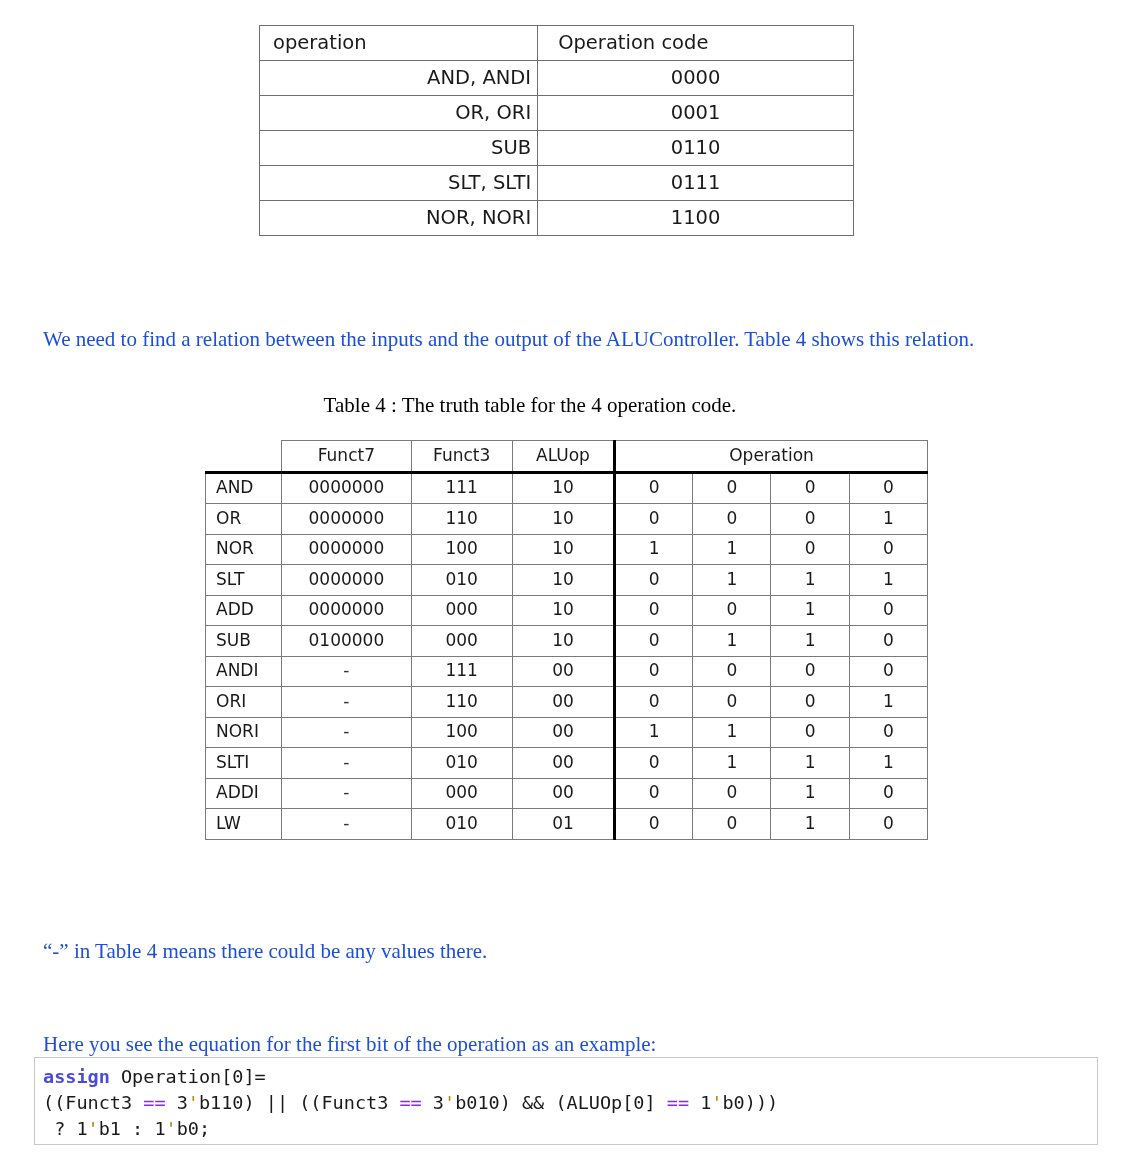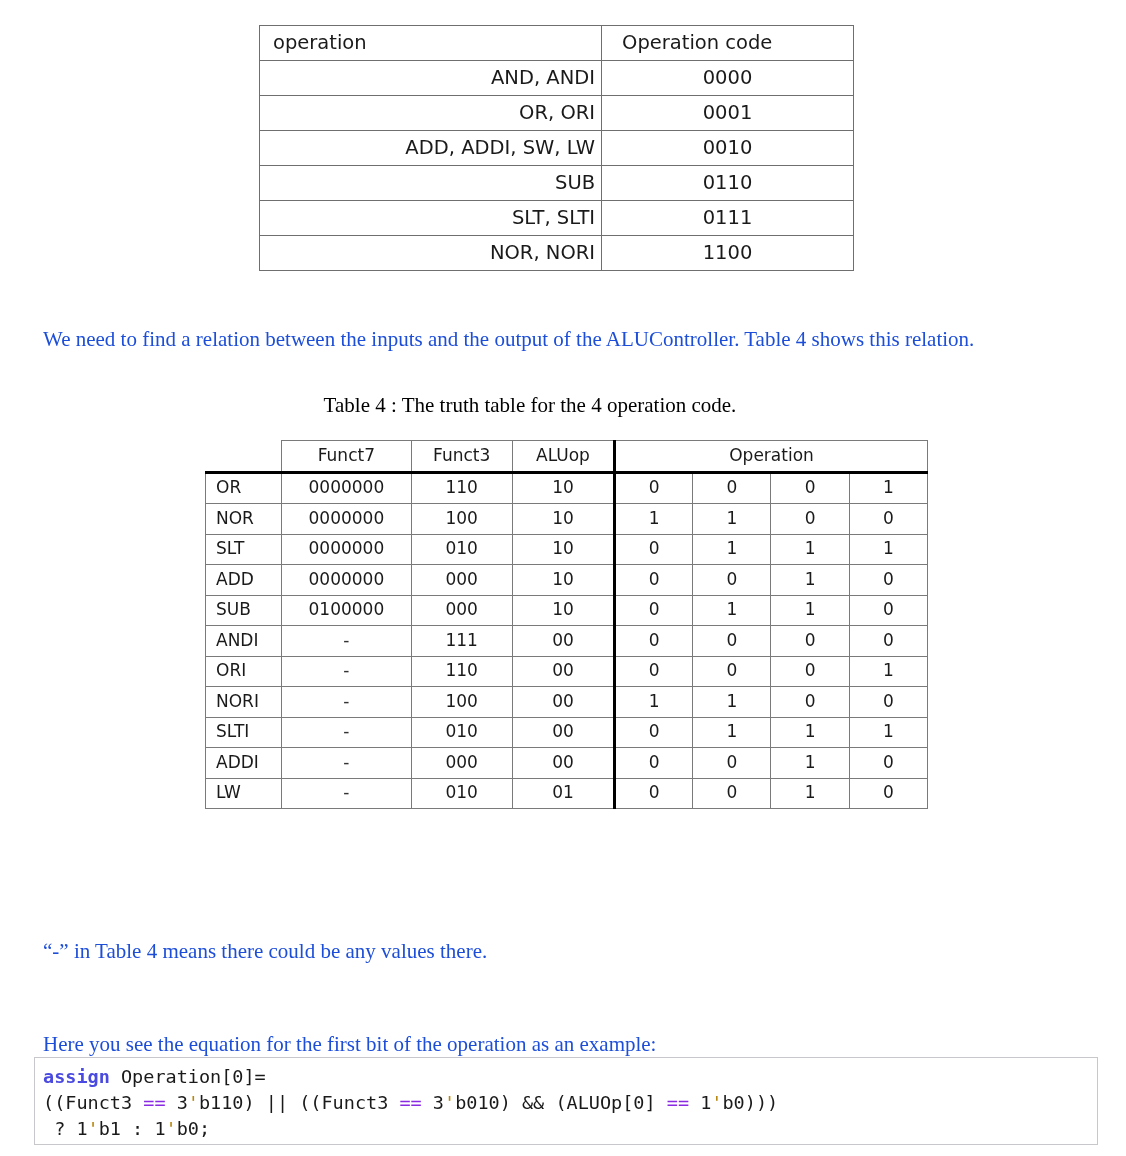--- a/index.html
+++ b/index.html
@@ -157,24 +157,20 @@
       </tr>
       <tr>
         <td class="op-cell">AND, ANDI</td>
         <td class="code-cell">0000</td>
       </tr>
       <tr>
         <td class="op-cell">OR, ORI</td>
         <td class="code-cell">0001</td>
       </tr>
       <tr>
-        <td class="op-cell">ADD, ADDI, SW, LW</td>
-        <td class="code-cell">0010</td>
-      </tr>
-      <tr>
         <td class="op-cell">SUB</td>
         <td class="code-cell">0110</td>
       </tr>
       <tr>
         <td class="op-cell">SLT, SLTI</td>
         <td class="code-cell">0111</td>
       </tr>
       <tr>
         <td class="op-cell">NOR, NORI</td>
         <td class="code-cell">1100</td>
@@ -203,20 +199,30 @@
       <tr>
         <th class="corner"></th>
         <th class="hdr">Funct7</th>
         <th class="hdr">Funct3</th>
         <th class="hdr">ALUop</th>
         <th class="hdr grpsep" colspan="4">Operation</th>
       </tr>
     </thead>
     <tbody>
 
+      <tr>
+        <td class="name">AND</td>
+        <td>0000000</td>
+        <td>111</td>
+        <td>10</td>
+        <td class="grpsep">0</td>
+        <td>0</td>
+        <td>0</td>
+        <td>0</td>
+      </tr>
 
       <tr>
         <td class="name">OR</td>
         <td>0000000</td>
         <td>110</td>
         <td>10</td>
         <td class="grpsep">0</td>
         <td>0</td>
         <td>0</td>
         <td>1</td>

